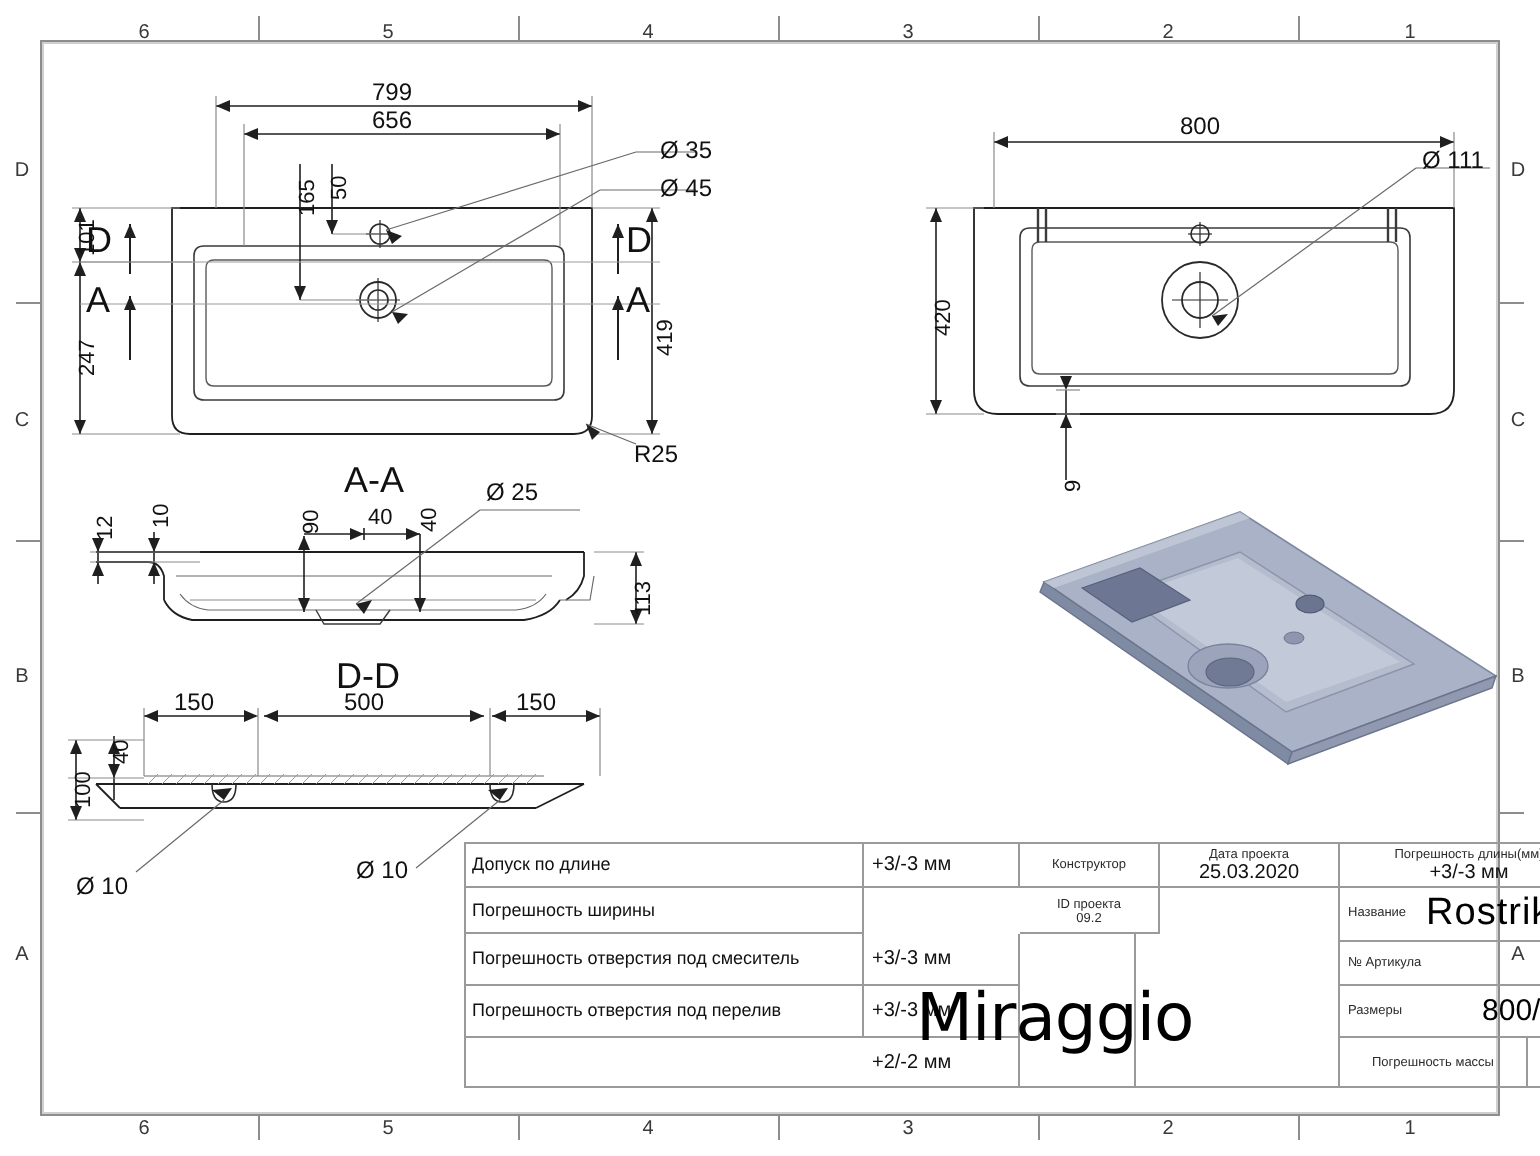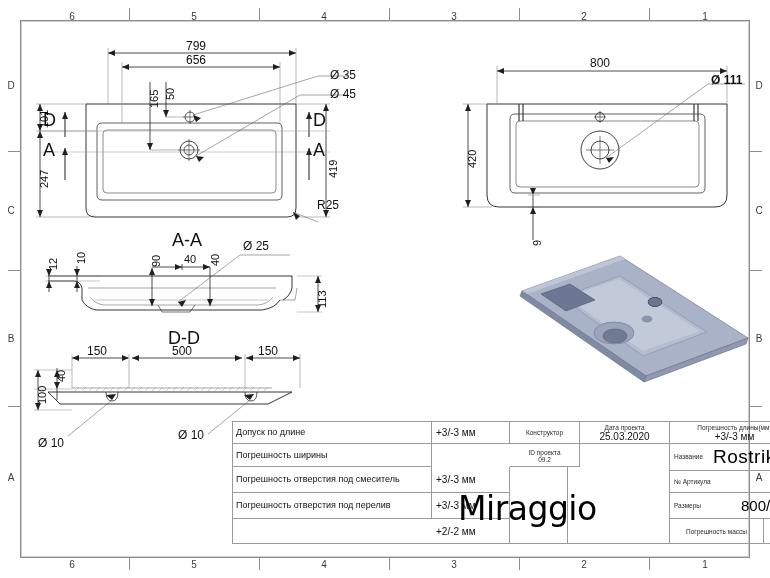--- a/index.html
+++ b/index.html
@@ -387,29 +387,29 @@
 
   <div class="t s12" style="left:186px;top:39px;">799</div>
   <div class="t s12" style="left:186px;top:53px;">656</div>
   <div class="t s11 vert" style="left:148px;top:108px;">165</div>
   <div class="t s11 vert" style="left:164px;top:100px;">50</div>
   <div class="t s11 vert" style="left:38px;top:128px;">101</div>
   <div class="t s11 vert" style="left:38px;top:188px;">247</div>
   <div class="t s11 vert" style="left:327px;top:178px;">419</div>
   <div class="t s12" style="left:330px;top:68px;">Ø 35</div>
   <div class="t s12" style="left:330px;top:87px;">Ø 45</div>
-  <div class="t s12" style="left:317px;top:198px;">R25</div>
+  <div class="t s12" style="left:317px;top:220px;">R25</div>
   <div class="t s18" style="left:43px;top:110px;">D</div>
   <div class="t s18" style="left:43px;top:140px;">A</div>
   <div class="t s18" style="left:313px;top:110px;">D</div>
   <div class="t s18" style="left:313px;top:140px;">A</div>
 
   <div class="t s12" style="left:590px;top:56px;">800</div>
   <div class="t s11 vert" style="left:466px;top:168px;">420</div>
-  <div class="t s12" style="left:711px;top:73px;font-weight:bold;">Ø 111</div>
+  <div class="t s12" style="left:711px;top:73px;">Ø 111</div>
   <div class="t s11 vert" style="left:531px;top:246px;">9</div>
 
   <div class="t s18" style="left:172px;top:230px;">A-A</div>
   <div class="t s11 vert" style="left:47px;top:270px;">12</div>
   <div class="t s11 vert" style="left:75px;top:264px;">10</div>
   <div class="t s11 vert" style="left:150px;top:267px;">90</div>
   <div class="t s11" style="left:184px;top:253px;">40</div>
   <div class="t s11 vert" style="left:209px;top:266px;">40</div>
   <div class="t s12" style="left:243px;top:239px;">Ø 25</div>
   <div class="t s11 vert" style="left:316px;top:308px;">113</div>

